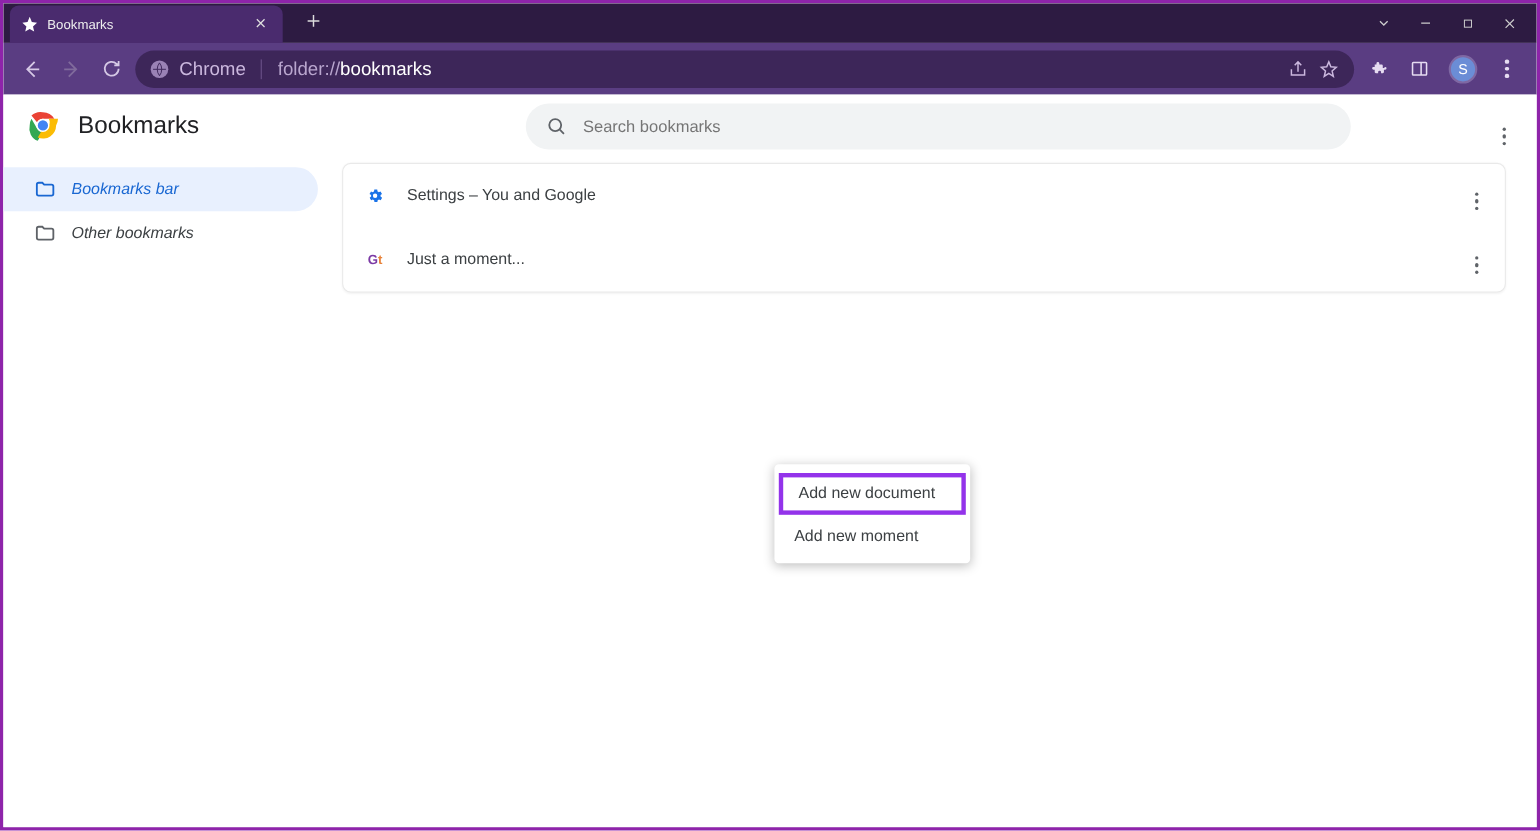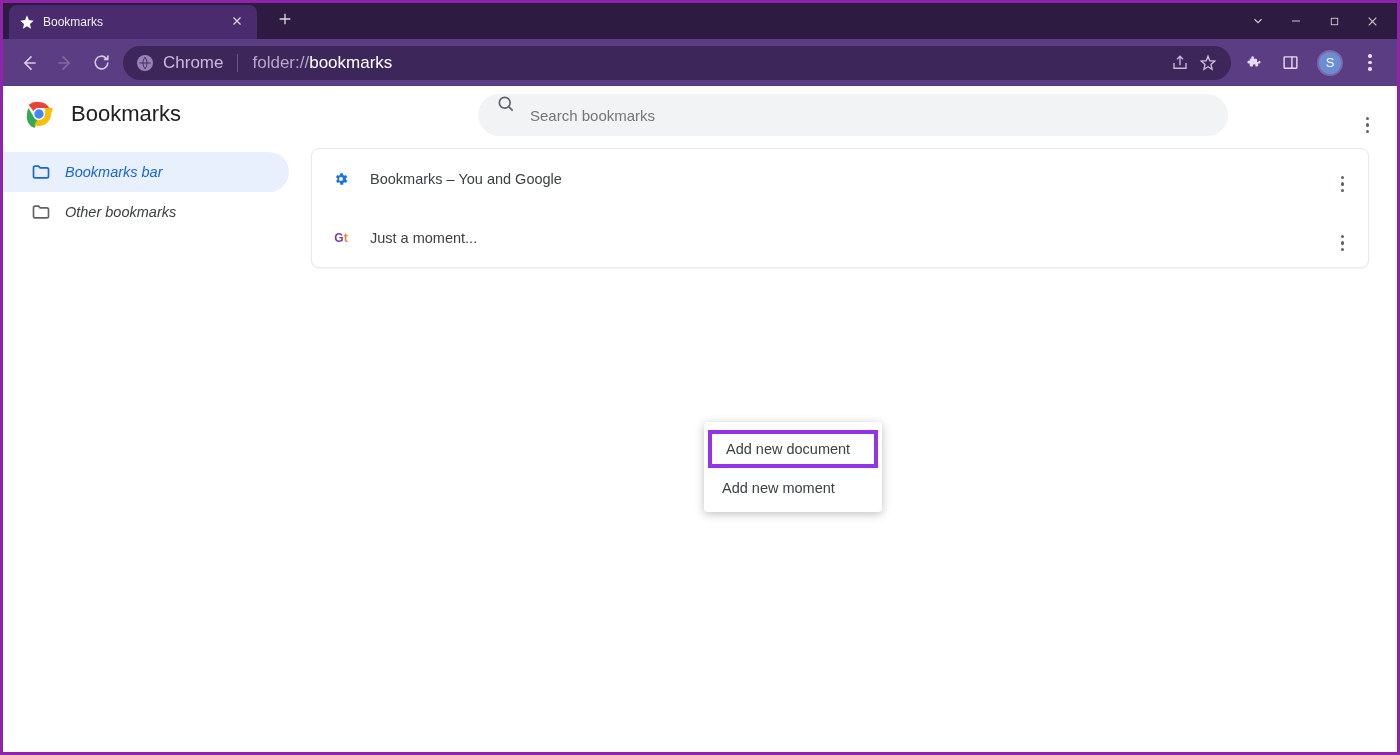--- a/index.html
+++ b/index.html
@@ -28,21 +28,21 @@
 .url-divider { width:1px; height:18px; background:#6a5189; margin:0 4px; }
 .addr-right { display:flex; gap:18px; align-items:center; color:#e6dcf1; padding:0 6px; }
 .addr-icon { width:18px; height:18px; display:flex; align-items:center; justify-content:center; cursor:pointer; }
 .avatar { width:26px; height:26px; border-radius:50%; background:#6b8dd6; color:#fff; display:flex; align-items:center; justify-content:center; font-size:13px; border:2px solid #7f68a3; }
 
 
 .page { background:#fff; height: calc(100% - 83px); position:relative; }
 .page-header { display:flex; align-items:center; padding: 12px 20px 10px 20px; gap: 16px; }
 .chrome-logo { width:32px; height:32px; }
 .page-title { font-size: 22px; font-weight: 500; color:#202124; }
-.searchbox { margin-left: auto; margin-right: 120px; width: 750px; background:#f1f3f4; border-radius: 22px; height: 42px; display:flex; padding:0 18px; gap:14px;  position:absolute; left:475px; top:8px;}
+.searchbox { margin-left: auto; margin-right: 120px; width: 750px; background:#f1f3f4; border-radius: 22px; height: 42px; display:flex; align-items:center; padding:0 18px; gap:14px;  position:absolute; left:475px; top:8px;}
 .searchbox svg { color:#5f6368; }
 .searchbox input { border:none; background:transparent; font-size:15px; outline:none; flex:1; color:#5f6368; }
 .page-menu { position:absolute; right:28px; top:20px; cursor:pointer; color:#5f6368; }
 
 .content { display:flex; padding-top: 8px; }
 .sidebar { width: 300px; padding: 4px 14px 0 10px; }
 .side-item { display:flex; align-items:center; gap:14px; padding: 10px 18px; border-radius: 0 22px 22px 0; font-size:14.5px; color:#3c4043; cursor:pointer; margin-left:-10px; padding-left:28px;font-style:italic; }
 .side-item.active { background:#e8f0fe; color:#1967d2; }
 .side-item.active svg { color:#1967d2; }
 .side-item svg { color:#5f6368; }
@@ -218,21 +218,21 @@
     </div>
 
     <div class="main">
       <div class="card">
         <div class="bookmark-row">
           <span class="favicon">
             <svg viewBox="0 0 24 24" width="16" height="16" fill="#1a73e8">
                 <path d="M19.4 13a7.5 7.5 0 0 0 0-2l2-1.6-2-3.4-2.4 1a7.5 7.5 0 0 0-1.7-1l-.4-2.6h-4l-.4 2.6a7.5 7.5 0 0 0-1.7 1l-2.4-1-2 3.4L6.6 11a7.5 7.5 0 0 0 0 2l-2 1.6 2 3.4 2.4-1c.5.4 1.1.7 1.7 1l.4 2.6h4l.4-2.6c.6-.3 1.2-.6 1.7-1l2.4 1 2-3.4-2.2-1.6zM12 15a3 3 0 1 1 0-6 3 3 0 0 1 0 6z"></path>
               </svg>
           </span>
-          <span class="bm-title">Bookmarks – You and Google</span>
+          <span class="bm-title">Settings – You and Google</span>
           <span class="row-menu"><span class="dots-v">
                 <span></span>
                 <span></span>
                 <span></span>
               </span></span>
         </div>
         <div class="bookmark-row">
           <span class="favicon" style="color:#7b3aa5; font-weight:bold; font-size:12px;">G<span style="color:#e8833a">t</span></span>
           <span class="bm-title">Just a moment...</span>
           <span class="row-menu"><span class="dots-v">

